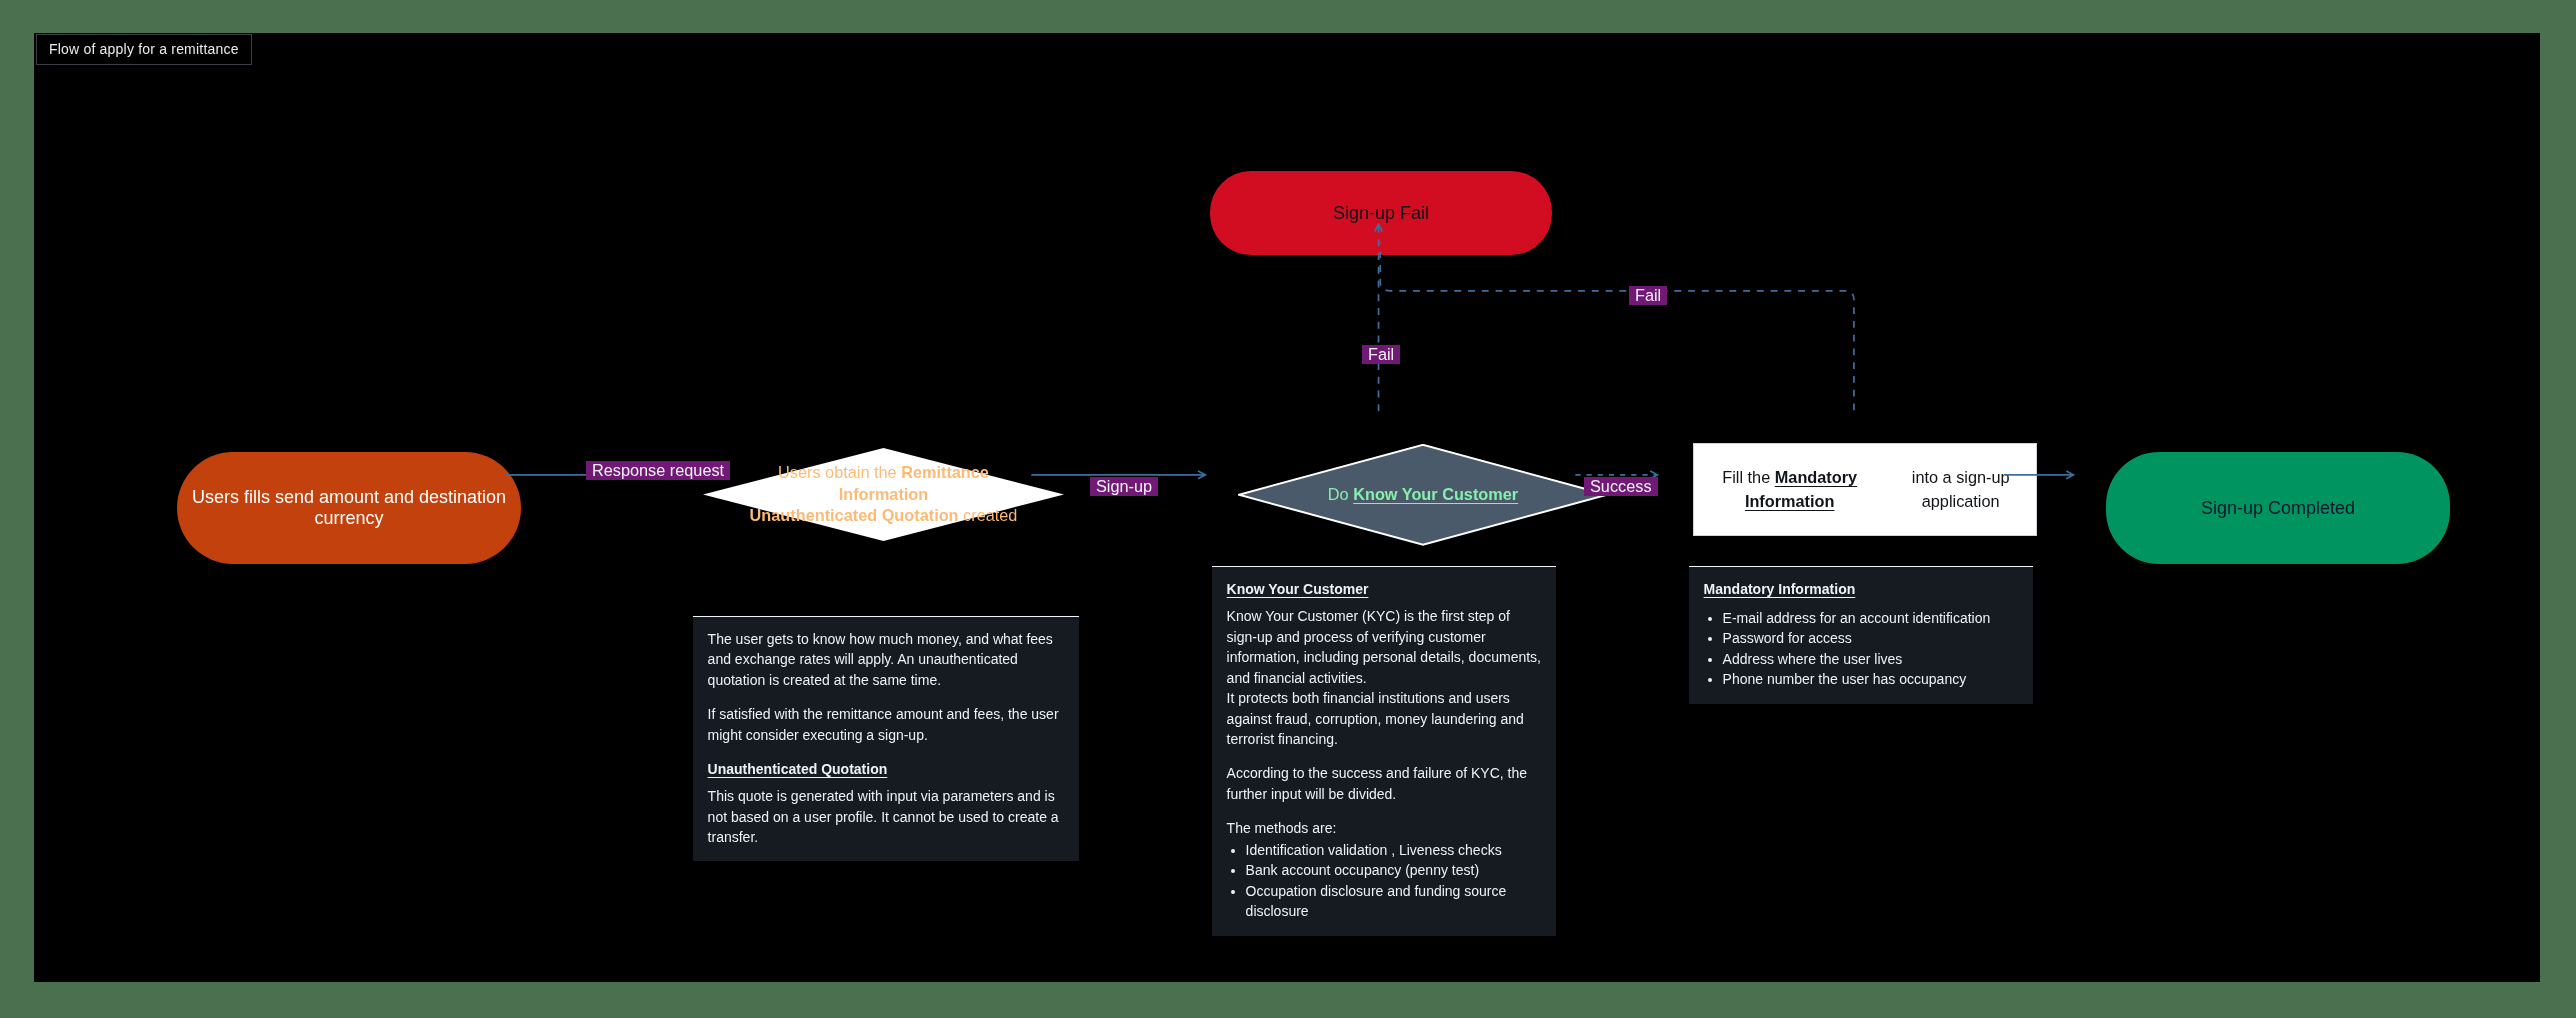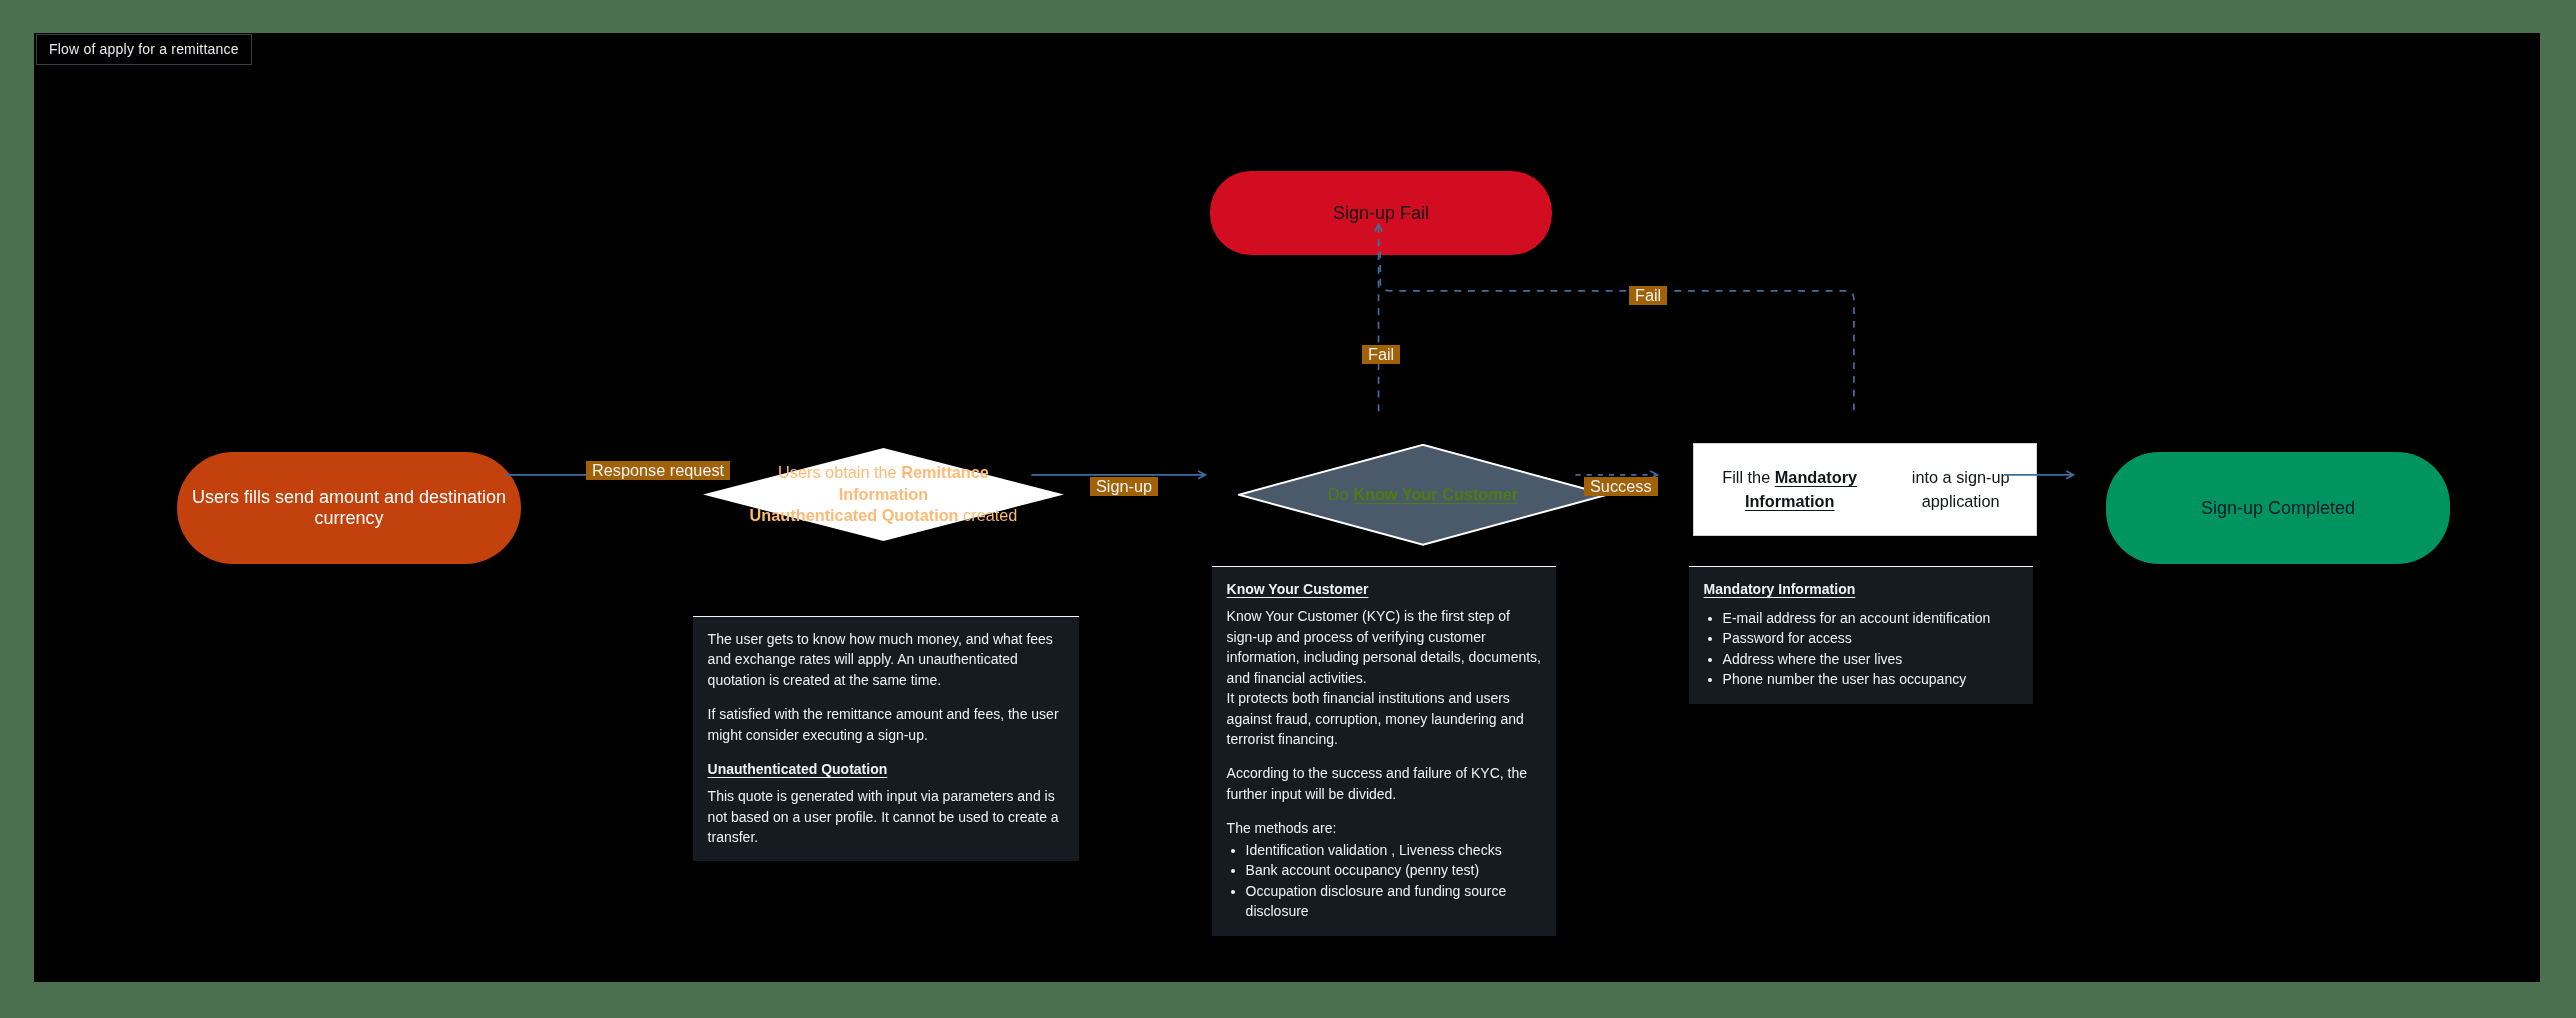--- a/index.html
+++ b/index.html
@@ -71,37 +71,37 @@
   }
   #node-kyc .rhombus{
     position:absolute;inset:0;
     background:#4b5a6b;
     clip-path:polygon(50% 0,100% 50%,50% 100%,0 50%);
   }
   #node-kyc .rhombus-stroke{
     position:absolute;inset:0;z-index:1;
   }
   #node-kyc .txt{
-    position:relative;z-index:3;color:#4d7c0f;font-size:16.3px;
+    position:relative;z-index:3;color:#86efac;font-size:16.3px;
   }
 
   
   #node-form{
     left:1659px;top:410px;width:344px;height:93px;
     background:#ffffff;border:0.9px solid #cfd4da;
     color:#111418;font-size:16.3px;line-height:1.42;
   }
 
   .u{text-decoration:underline;text-underline-offset:2.6px;}
   .b{font-weight:bold;}
 
   
   .edge-label{
     position:absolute;color:#f0f2f5;font-size:16.3px;white-space:nowrap;z-index:6;
-    background:#a16207;padding:0 6px;
+    background:#701a75;padding:0 6px;
   }
   #lbl-response{left:514px;top:428px;margin-left:38px;}
   #lbl-signup{left:1056px;top:444px;}
   #lbl-success{left:1550px;top:444px;}
   #lbl-fail-v{left:1328px;top:312px;}
   #lbl-fail-h{left:1595px;top:253px;}
 
   
   .note{
     position:absolute;box-sizing:border-box;

